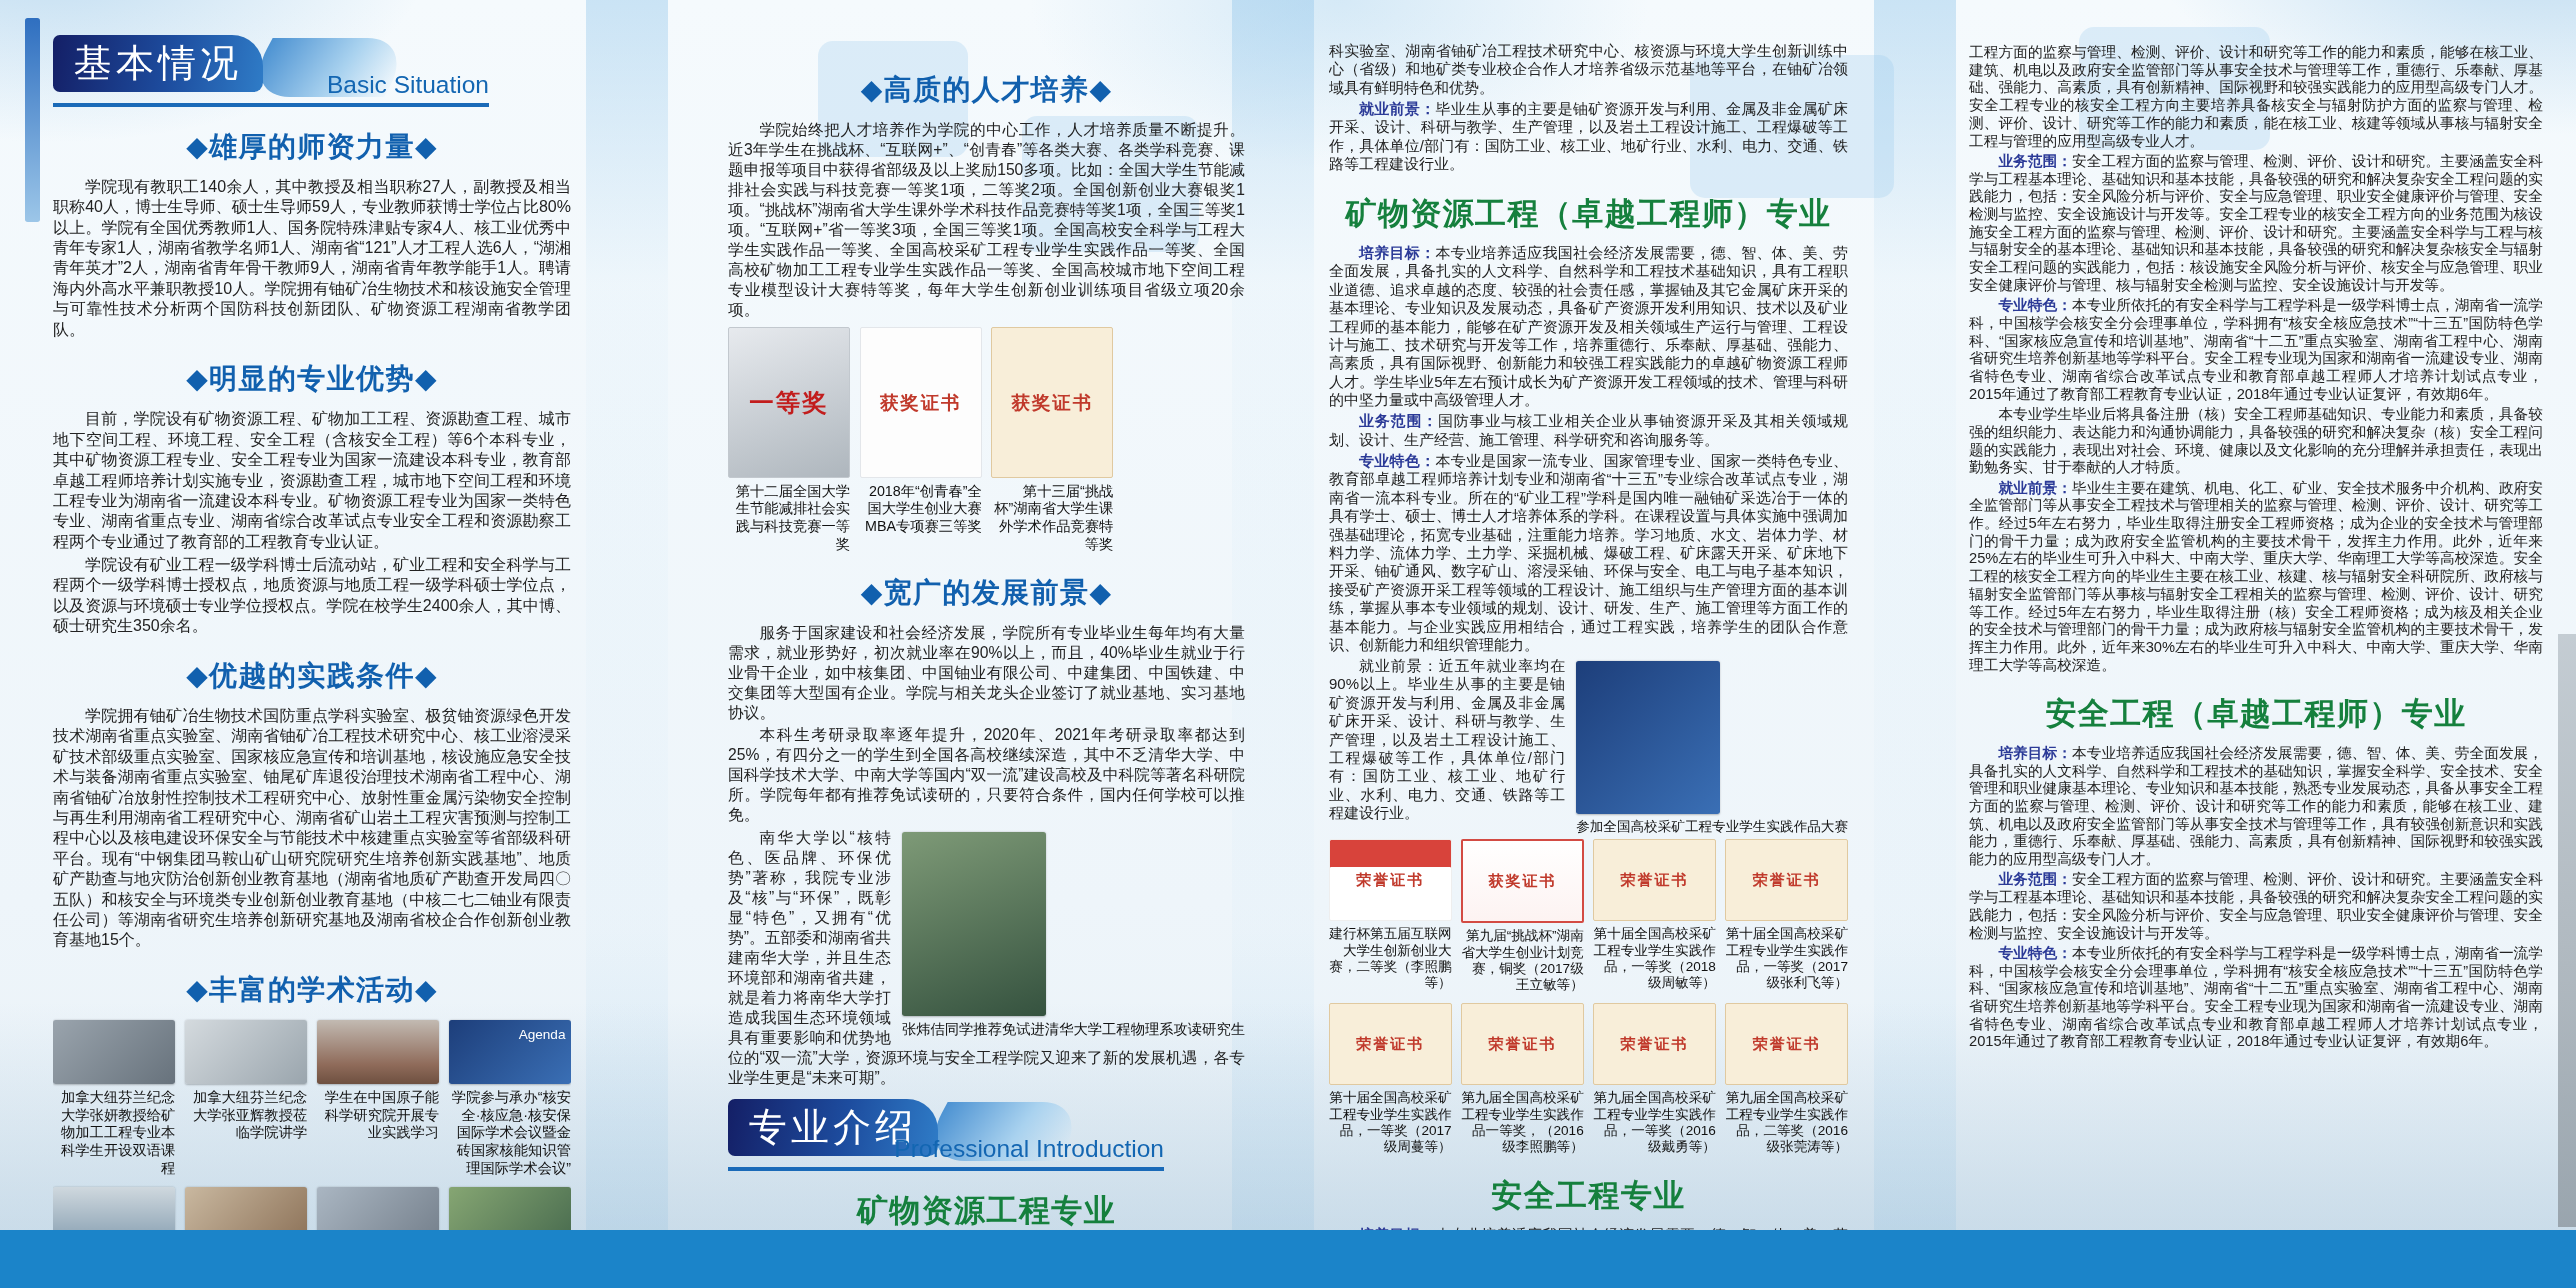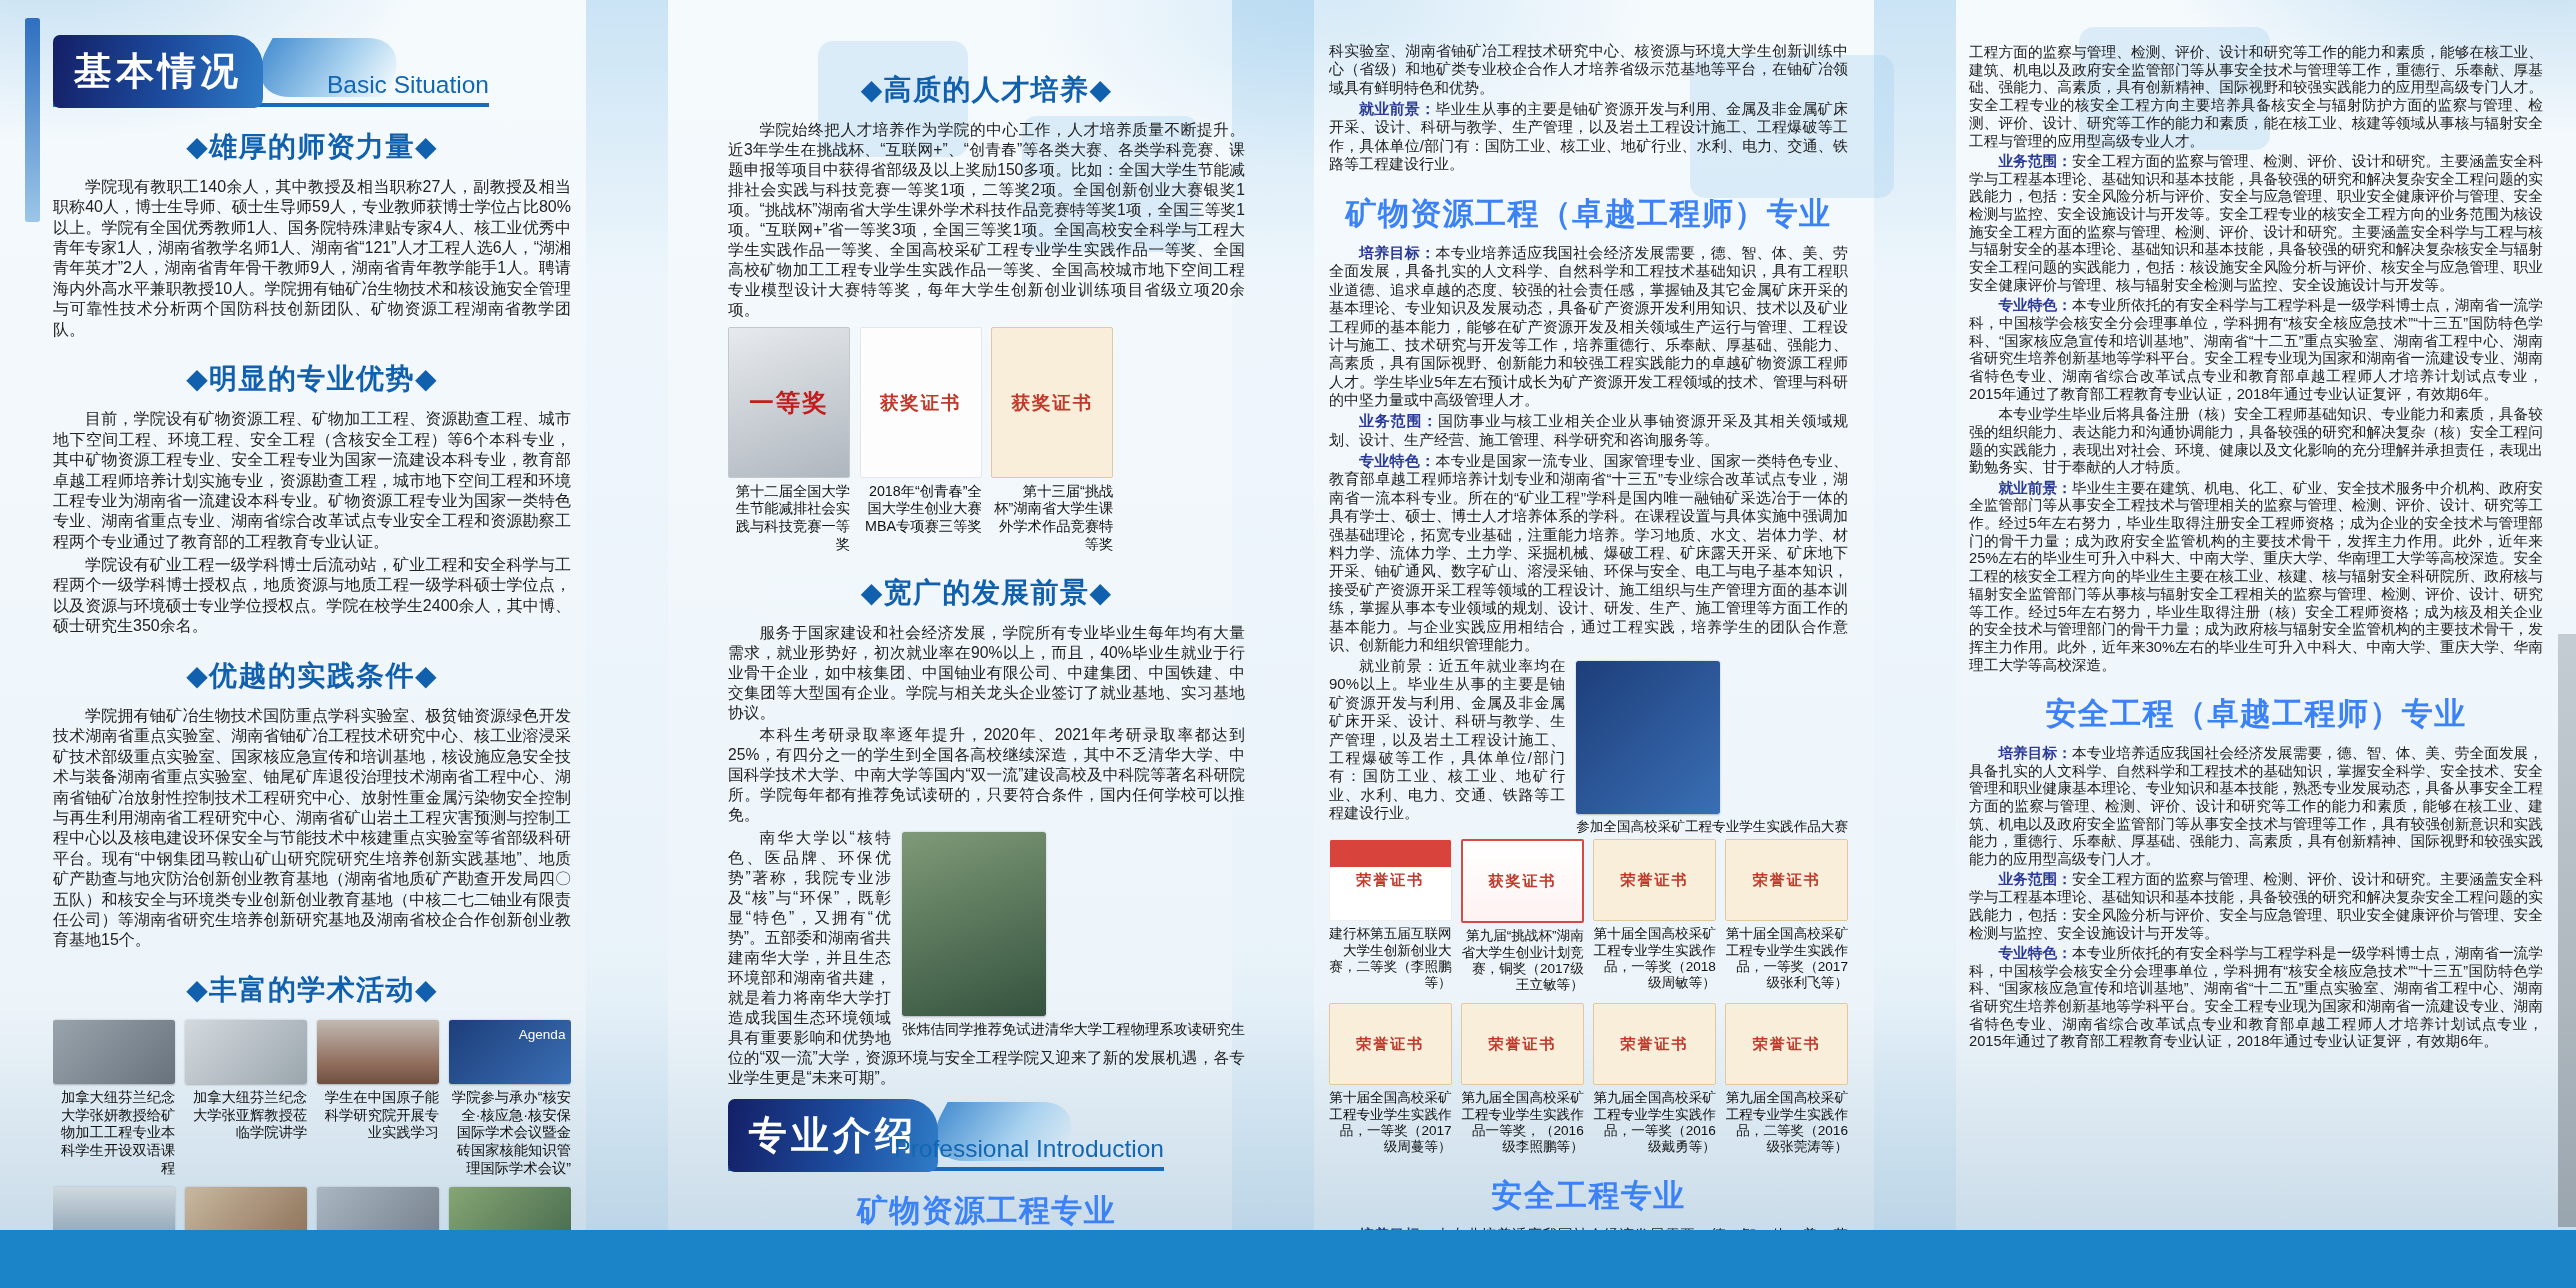--- a/index.html
+++ b/index.html
@@ -22,31 +22,31 @@
     background:linear-gradient(rgba(176,200,220,0), rgba(150,185,210,.38));}
   .bottom-bar{position:absolute;left:0;right:0;top:1230px;height:58px;background:#1b84c9;}
 
   .panel{position:absolute;top:23px;height:1207px;overflow:hidden;}
   .p1{left:53px;width:518px;}
   .p2{left:728px;width:517px;}
   .p3{left:1329px;width:519px;}
   .p4{left:1969px;width:574px;}
 
   .badge-row{position:relative;height:68px;margin:12.3px 0 6.8px;border-bottom:4.8px solid #1a6ab8;width:436px;}
-  .badge{position:absolute;left:0;top:0;width:210px;height:73px;
+  .badge{position:absolute;left:0;top:0;width:210px;height:57px;
     background:linear-gradient(100deg,#141f66 0%,#1d4c9e 55%,#2f7cc7 100%);
-    border-radius:6.8px 31px 9.5px 6.8px;color:#fff;font-size:38px;font-weight:bold;
+    border-radius:6.8px 31px 9.5px 6.8px;color:#fff;font-size:38px;font-weight:normal;
     display:flex;align-items:center;justify-content:center;letter-spacing:4.1px;}
   .swoosh{position:absolute;left:204px;top:2.7px;width:143px;height:59px;
     background:linear-gradient(100deg,#4c92d2,#a9d2ef 60%,rgba(220,238,250,.2));
     transform:skewX(-28deg);border-radius:0 48px 0 48px;}
   .badge-sub{position:absolute;right:0;bottom:4.1px;font-size:24.5px;color:#1366b2;}
 
   .sec-h{text-align:center;color:#1160ae;font-size:28px;font-weight:bold;margin:20.4px 0 11px;letter-spacing:1.4px;}
-  .major{text-align:center;color:#3b82f6;font-size:31px;font-weight:bold;margin:19px 0 9.5px;
+  .major{text-align:center;color:#15803d;font-size:31px;font-weight:bold;margin:19px 0 9.5px;
     font-family:"Liberation Serif","DejaVu Serif",serif;letter-spacing:1.4px;clear:both;}
   .bd{font-size:15.7px;line-height:20px;text-align:justify;margin:0 0 2.7px;}
   .p1 .bd{font-size:16px;line-height:20.4px;}
   .p3 .bd{font-size:15px;line-height:18.4px;}
   .p4 .bd{font-size:14.7px;line-height:17.7px;}
   .ind{text-indent:2em;}
   .lbl{color:#2b3a97;font-weight:bold;}
 
   .grid4{display:grid;grid-template-columns:repeat(4,1fr);gap:9.5px;margin-top:6.8px;clear:both;}
   figure{margin:0;text-align:right;}

